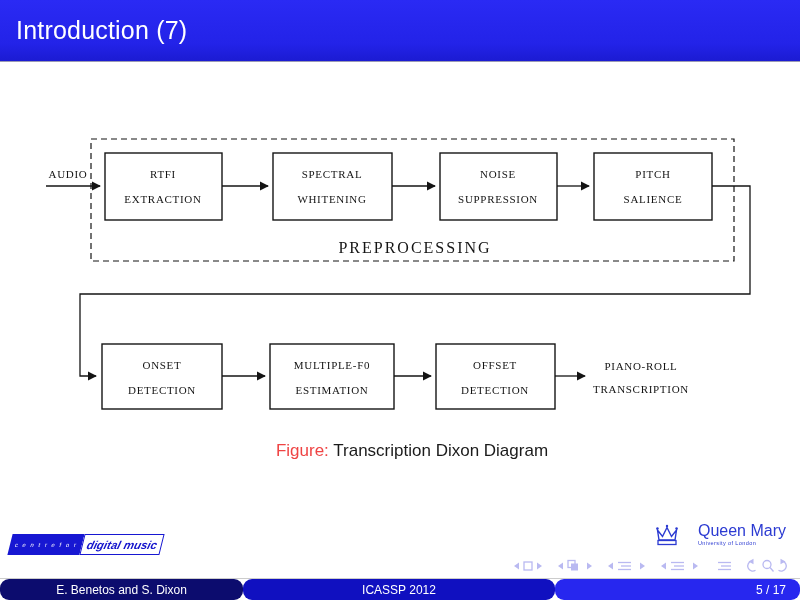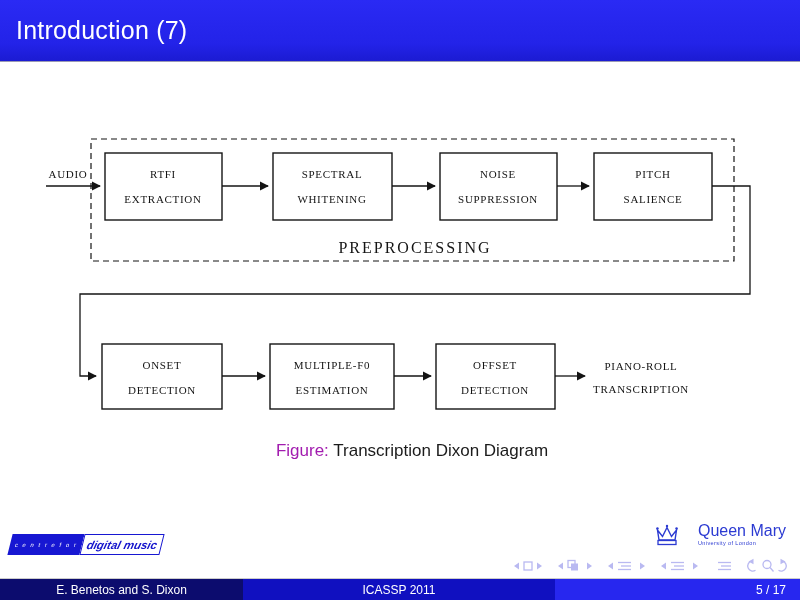--- a/index.html
+++ b/index.html
@@ -23,21 +23,21 @@
   }
   .diagram text.prep{font-size:16px;letter-spacing:2px;}
   .diagram .box{fill:none;stroke:#141414;stroke-width:1.4;}
   .diagram .wire{stroke:#141414;stroke-width:1.3;fill:none;}
   .diagram .dashed{fill:none;stroke:#141414;stroke-width:1.2;stroke-dasharray:6 4;}
   
   .caption{
     position:absolute;left:0;top:441px;width:800px;text-align:center;
     font-size:17px;color:#1b1b1b;
   }
-  .caption .fig{color:#a21caf;margin-left:24px;}
+  .caption .fig{color:#ef4444;margin-left:24px;}
   
   .c4dm{position:absolute;left:10px;top:534px;height:21px;display:flex;transform:skewX(-14deg);}
   .c4dm-solid{
     background:#1717d2;color:#ffffff;font-size:6px;letter-spacing:1.5px;
     display:flex;align-items:center;padding:0 5px;width:62px;white-space:nowrap;overflow:hidden;
   }
   .c4dm-box{
     border:1.5px solid #1717d2;background:#fff;color:#1414cc;
     font-weight:bold;font-style:italic;font-size:11.5px;
     display:flex;align-items:center;padding:0 4px;white-space:nowrap;
@@ -49,21 +49,21 @@
   .qmul-sub{font-size:5.5px;letter-spacing:.4px;margin-top:2px;}
   
   .navsym{position:absolute;right:8px;top:558px;}
   .navsym *{stroke:#b9b9f1;fill:none;stroke-width:1.3;}
   .navsym .solid{fill:#b9b9f1;stroke:none;}
   
   .footer{
     position:absolute;left:0;bottom:0;width:800px;height:22px;display:flex;
     color:#ffffff;font-size:12px;border-top:1px solid #ccc;box-sizing:border-box;
   }
-  .fcell{display:flex;align-items:center;justify-content:center;box-sizing:border-box;}
+  .fcell{display:flex;align-items:center;justify-content:center;box-sizing:border-box;border-radius:9px;}
   .f-left{width:243px;background:#0c0c6e;}
   .f-mid{width:312px;background:#1010c0;}
   .f-right{flex:1;background:#2727ef;justify-content:flex-end;padding-right:14px;}
 </style>
 </head>
 <body>
 
 <div class="slide">
 
   <div class="titlebar">
@@ -200,17 +200,17 @@
       <line x1="256" y1="9.5" x2="259.5" y2="13.5"></line>
     </g>
     <g>
       <path d="M268.5 3.2 A5 5 0 1 1 264.5 12.2"></path>
       <polygon class="solid" points="266.5,0.8 271.5,3.5 266.5,6.2"></polygon>
     </g>
   </svg>
 
   <div class="footer">
     <div class="fcell f-left">E. Benetos and S. Dixon</div>
-    <div class="fcell f-mid">ICASSP 2011</div>
+    <div class="fcell f-mid">ICASSP 2012</div>
     <div class="fcell f-right">5 / 17</div>
   </div>
 
 </div>
 
 </body></html>

